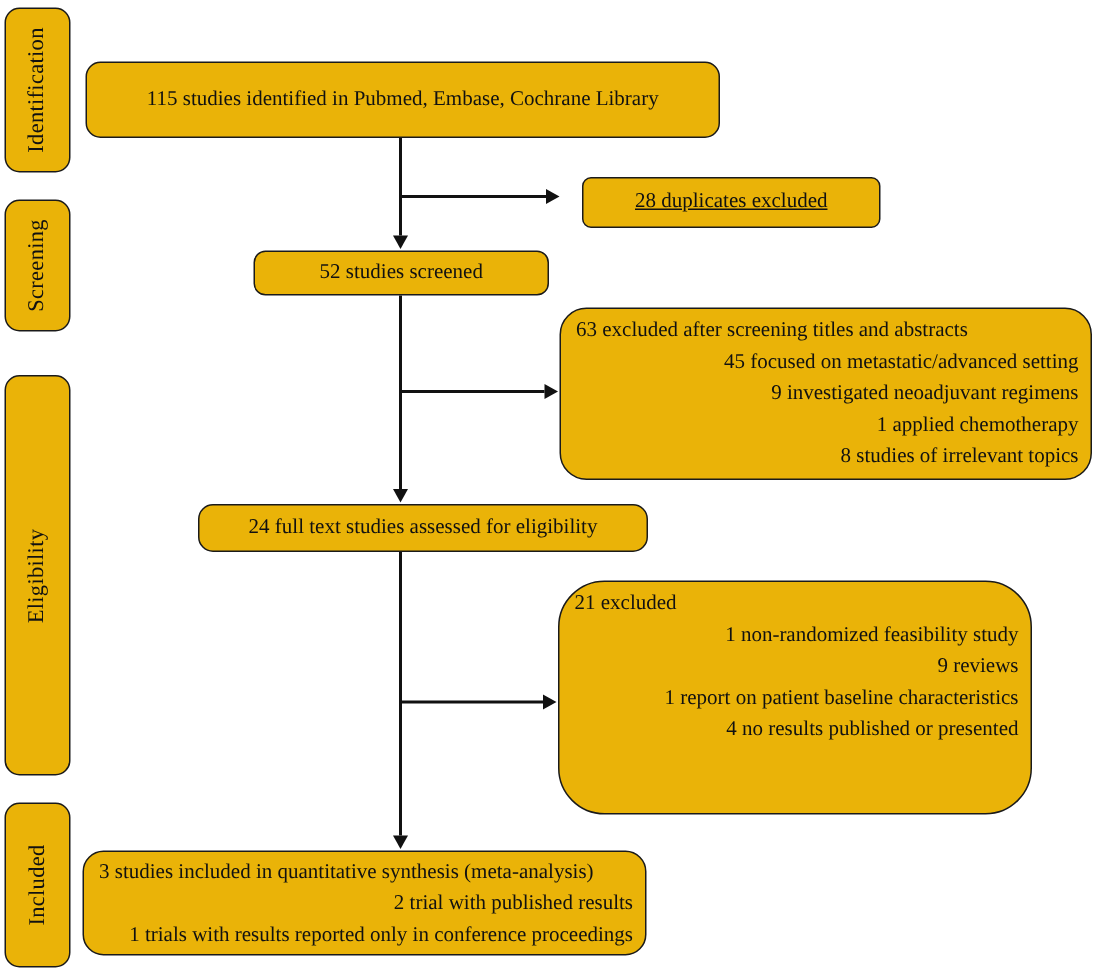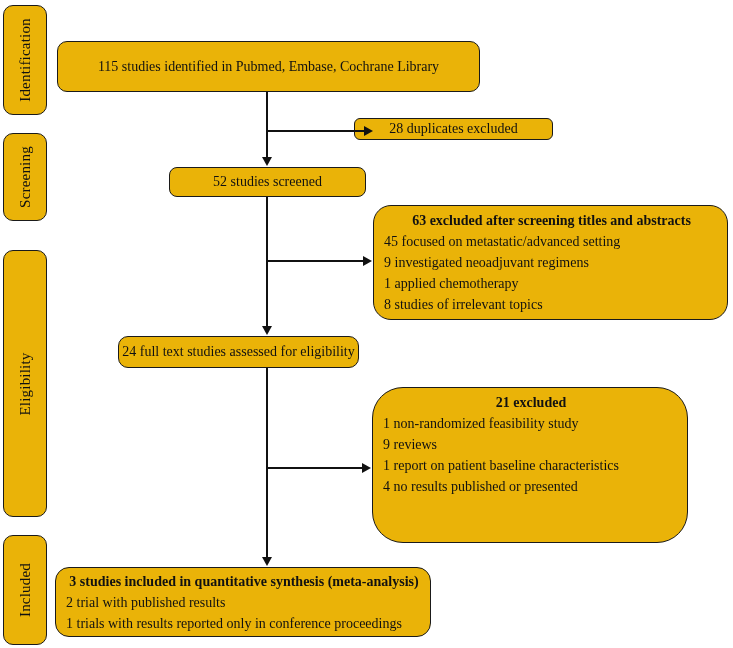--- a/index.html
+++ b/index.html
@@ -36,25 +36,23 @@
     align-items: center;
     justify-content: center;
   }
   .vtext {
     transform: rotate(-90deg);
     white-space: nowrap;
     font-size: 15px;
     letter-spacing: 0.2px;
   }
   .list-box .title-line {
-    text-align: center;
-    font-weight: bold;
   }
   .list-box .item-line {
-    text-align: left;
+    text-align: right;
   }
   .vline {
     position: absolute;
     width: 2px;
     background: #111111;
   }
   .hline {
     position: absolute;
     height: 2px;
     background: #111111;
@@ -96,37 +94,37 @@
   <div class="box stage" style="left:3px; top:535px; width:44px; height:110px;">
     <span class="vtext">Included</span>
   </div>
 
   <div class="box center-box" style="left:57px; top:41px; width:423px; height:51px; border-radius:10px;">
     <div>
       <div>115 studies identified in Pubmed, Embase, Cochrane Library</div>
     </div>
   </div>
 
-  <div class="box center-box" style="left:354px; top:118px; width:199px; height:22px; border-radius:6px;">
+  <div class="box center-box" style="left:388px; top:118px; width:199px; height:34px; border-radius:6px;text-decoration:underline;">
     <div>28 duplicates excluded</div>
   </div>
 
   <div class="box center-box" style="left:169px; top:167px; width:197px; height:30px; border-radius:8px;">
     <div>52 studies screened</div>
   </div>
 
   <div class="box list-box" style="left:373px; top:205px; width:355px; height:115px; border-radius:18px; padding:4px 8px 4px 10px; line-height:21px;">
     <div class="title-line">63 excluded after screening titles and abstracts</div>
     <div class="item-line">45 focused on metastatic/advanced setting</div>
     <div class="item-line">9 investigated neoadjuvant regimens</div>
     <div class="item-line">1 applied chemotherapy</div>
     <div class="item-line">8 studies of irrelevant topics</div>
   </div>
 
-  <div class="box center-box" style="left:118px; top:336px; width:241px; height:32px; border-radius:10px;">
+  <div class="box center-box" style="left:132px; top:336px; width:300px; height:32px; border-radius:10px;">
     <div>24 full text studies assessed for eligibility</div>
   </div>
 
   <div class="box list-box" style="left:372px; top:387px; width:316px; height:156px; border-radius:31px; padding:4px 8px 4px 10px; line-height:21px;">
     <div class="title-line">21 excluded</div>
     <div class="item-line">1 non-randomized feasibility study</div>
     <div class="item-line">9 reviews</div>
     <div class="item-line">1 report on patient baseline characteristics</div>
     <div class="item-line">4 no results published or presented</div>
   </div>

